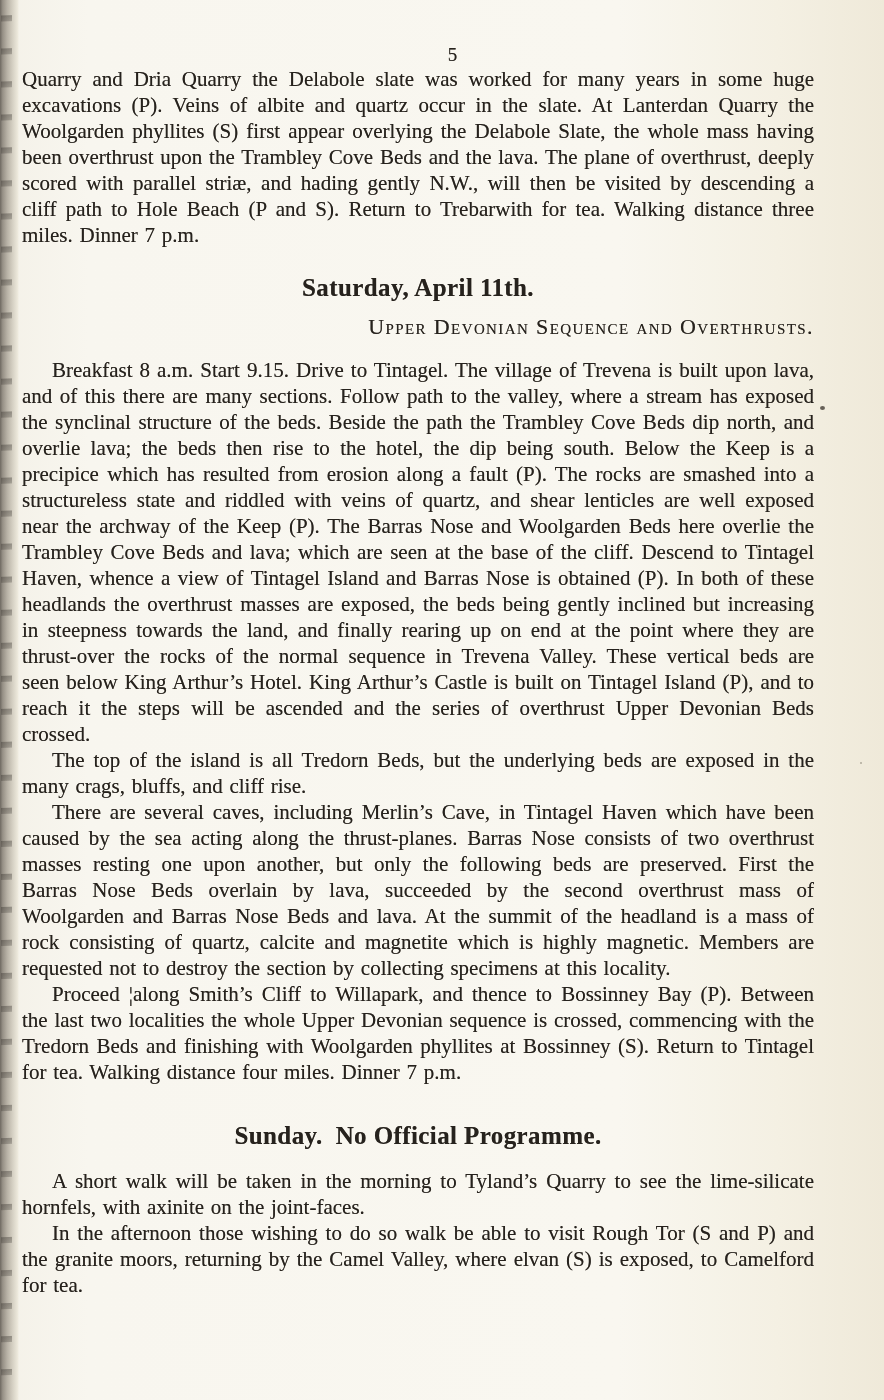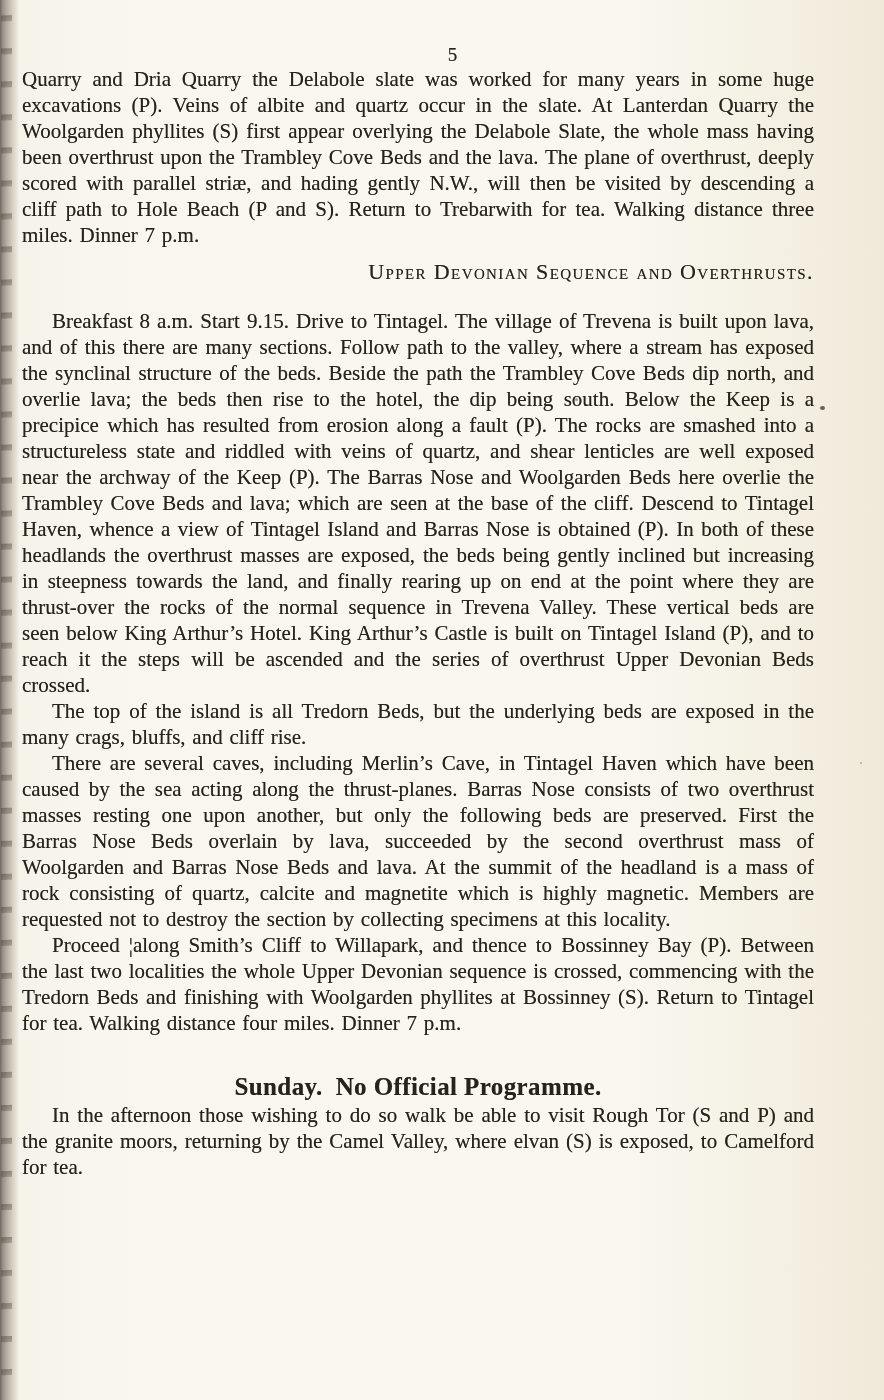--- a/index.html
+++ b/index.html
@@ -64,21 +64,21 @@
   }
   p {
     margin: 0;
     font-size: 21px;
     line-height: 26px;
     text-align: justify;
     word-spacing: 1.5px;
   }
   p.cont { }
   p.indent { text-indent: 30px; }
-  p.first-after { margin-top: 23px; }
+  p.first-after { margin-top: 17px; }
   .h-day {
     margin-top: 25px;
     text-align: center;
     font-weight: 700;
     font-size: 25px;
     line-height: 30px;
     letter-spacing: 0.4px;
   }
   .h-sub {
     margin-top: 11px;
@@ -105,29 +105,31 @@
   <div class="gutter"></div>
   <div class="speck s1"></div>
   <div class="speck s2"></div>
   <div class="speck s3"></div>
 
   <div class="textblock">
     <div class="page-number">5</div>
 
     <p class="cont">Quarry and Dria Quarry the Delabole slate was worked for many years in some huge excavations (P). Veins of albite and quartz occur in the slate. At Lanterdan Quarry the Woolgarden phyllites (S) first appear overlying the Delabole Slate, the whole mass having been overthrust upon the Trambley Cove Beds and the lava. The plane of overthrust, deeply scored with parallel striæ, and hading gently N.W., will then be visited by descending a cliff path to Hole Beach (P and S). Return to Trebarwith for tea. Walking distance three miles. Dinner 7 p.m.</p>
 
+    <div class="h-day">Saturday, April 11th.</div>
 
     <div class="h-sub">Upper Devonian Sequence and Overthrusts.</div>
 
     <p class="indent first-after">Breakfast 8 a.m. Start 9.15. Drive to Tintagel. The village of Trevena is built upon lava, and of this there are many sections. Follow path to the valley, where a stream has exposed the synclinal structure of the beds. Beside the path the Trambley Cove Beds dip north, and overlie lava; the beds then rise to the hotel, the dip being south. Below the Keep is a precipice which has resulted from erosion along a fault (P). The rocks are smashed into a structureless state and riddled with veins of quartz, and shear lenticles are well exposed near the archway of the Keep (P). The Barras Nose and Woolgarden Beds here overlie the Trambley Cove Beds and lava; which are seen at the base of the cliff. Descend to Tintagel Haven, whence a view of Tintagel Island and Barras Nose is obtained (P). In both of these headlands the overthrust masses are exposed, the beds being gently inclined but increasing in steepness towards the land, and finally rearing up on end at the point where they are thrust-over the rocks of the normal sequence in Trevena Valley. These vertical beds are seen below King Arthur’s Hotel. King Arthur’s Castle is built on Tintagel Island (P), and to reach it the steps will be ascended and the series of overthrust Upper Devonian Beds crossed.</p>
 
     <p class="indent">The top of the island is all Tredorn Beds, but the underlying beds are exposed in the many crags, bluffs, and cliff rise.</p>
 
     <p class="indent">There are several caves, including Merlin’s Cave, in Tintagel Haven which have been caused by the sea acting along the thrust-planes. Barras Nose consists of two overthrust masses resting one upon another, but only the following beds are preserved. First the Barras Nose Beds overlain by lava, succeeded by the second overthrust mass of Woolgarden and Barras Nose Beds and lava. At the summit of the headland is a mass of rock consisting of quartz, calcite and magnetite which is highly magnetic. Members are requested not to destroy the section by collecting specimens at this locality.</p>
 
     <p class="indent">Proceed ¦along Smith’s Cliff to Willapark, and thence to Bossinney Bay (P). Between the last two localities the whole Upper Devonian sequence is crossed, commencing with the Tredorn Beds and finishing with Woolgarden phyllites at Bossinney (S). Return to Tintagel for tea. Walking distance four miles. Dinner 7 p.m.</p>
 
     <div class="h-day h-sunday">Sunday. No Official Programme.</div>
 
+    <p class="indent first-after">A short walk will be taken in the morning to Tyland’s Quarry to see the lime-silicate hornfels, with axinite on the joint-faces.</p>
 
     <p class="indent">In the afternoon those wishing to do so walk be able to visit Rough Tor (S and P) and the granite moors, returning by the Camel Valley, where elvan (S) is exposed, to Camelford for tea.</p>
   </div>
 </div>
 
 </body></html>

